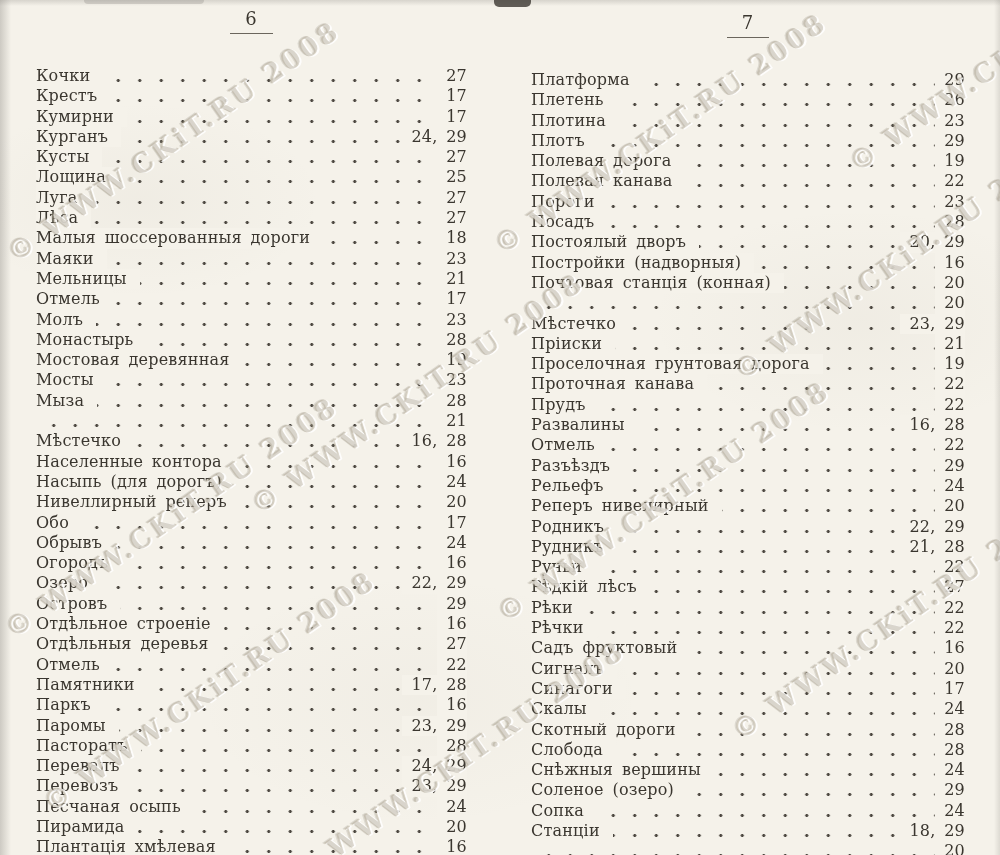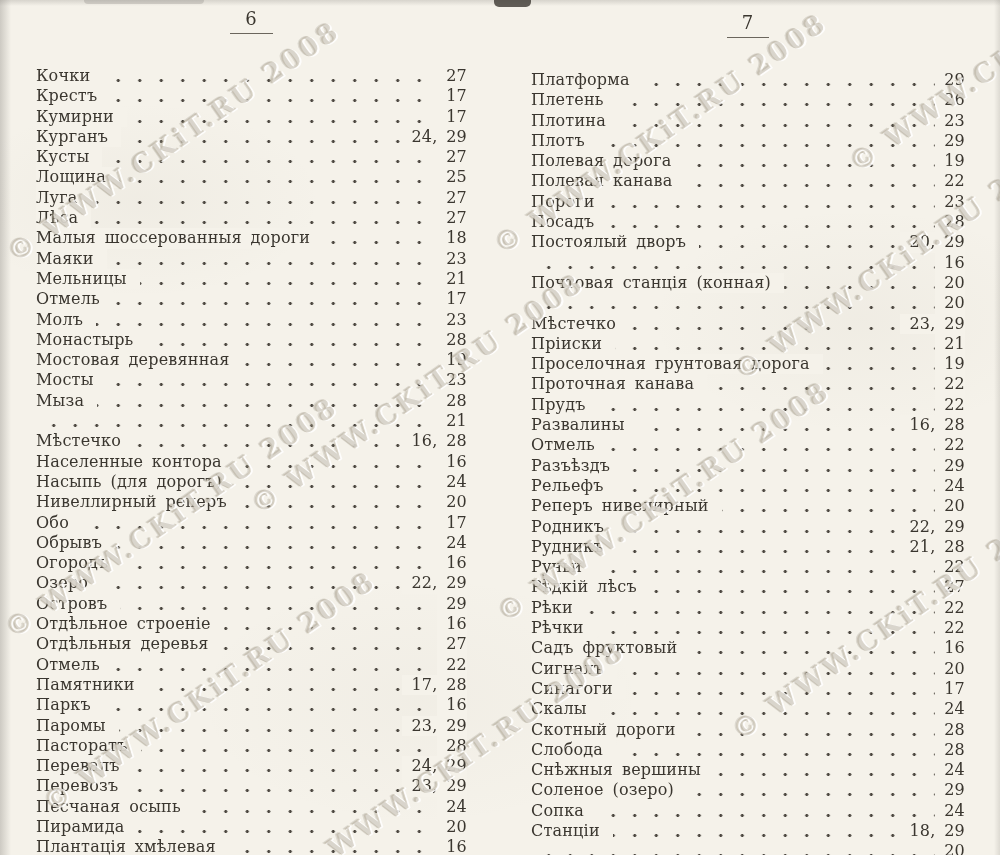--- a/index.html
+++ b/index.html
@@ -305,20 +305,21 @@
         </div>
         <div class="row">
           <span class="term">Посадъ</span>
           <span class="num">28</span>
         </div>
         <div class="row">
           <span class="term">Постоялый дворъ</span>
           <span class="num">20, 29</span>
         </div>
         <div class="row">
+          <span class="term">Постройки (надворныя)</span>
           <span class="num">16</span>
         </div>
         <div class="row">
           <span class="term">Почтовая станція (конная)</span>
           <span class="num">20</span>
         </div>
         <div class="row">
           <span class="num">20</span>
         </div>
         <div class="row">

